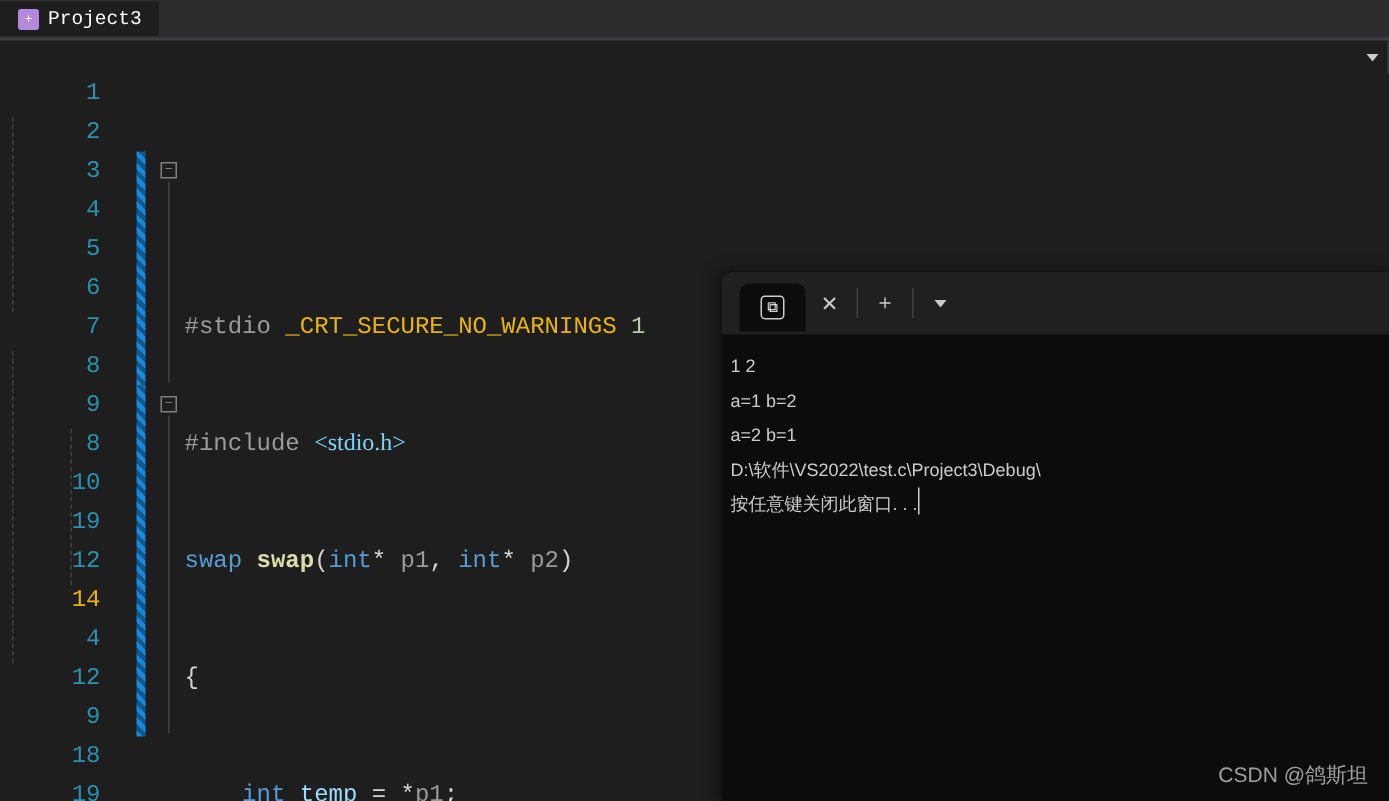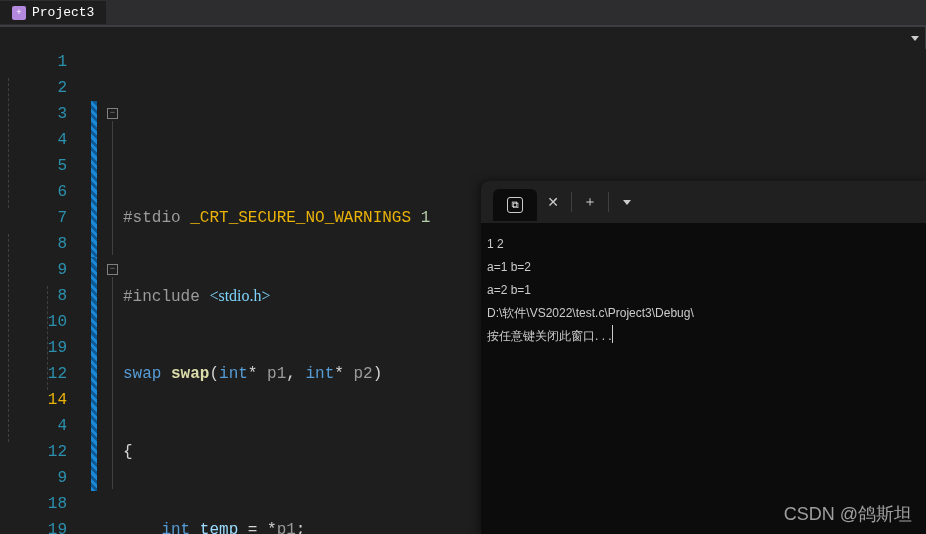--- a/index.html
+++ b/index.html
@@ -205,21 +205,21 @@
       width: 1px;
       height: 18px;
       background: #cccccc;
       vertical-align: text-bottom;
     }
     .watermark {
       position: absolute;
       right: 14px;
       bottom: 8px;
       color: #b8b8b8;
-      font-size: 18px;
+      font-size: 14px;
       font-family: sans-serif;
       opacity: 0.85;
     }
   </style>
 </head>
 <body>
 
 <div class="tab-bar">
   <div class="tab">
     <span class="tab-icon">+</span>

